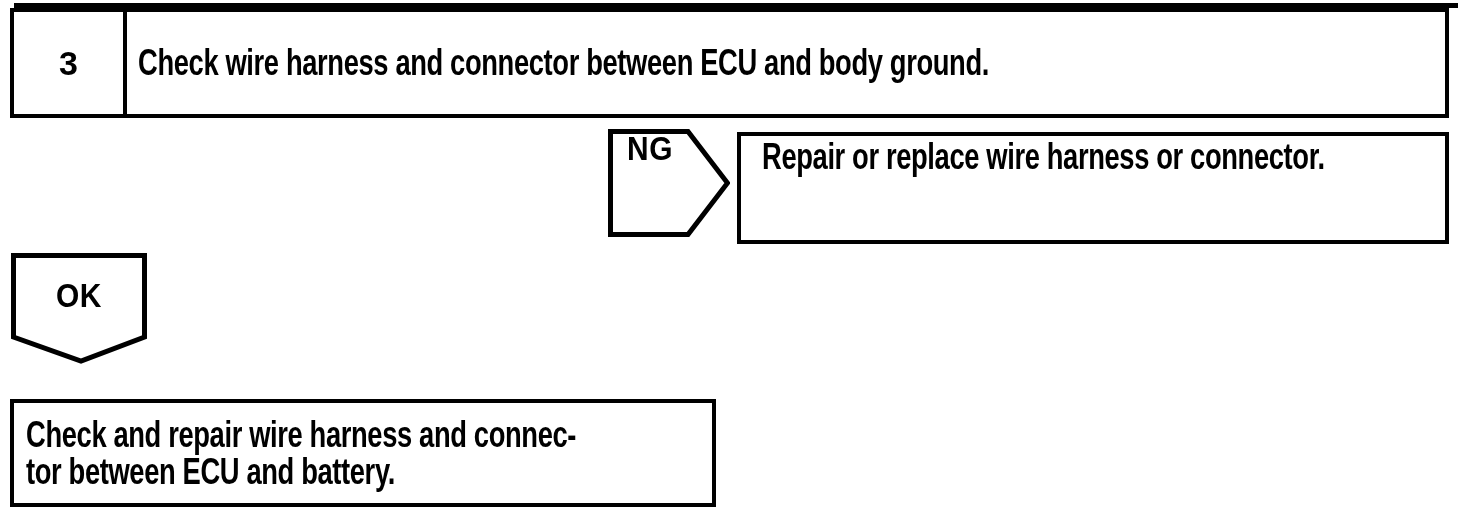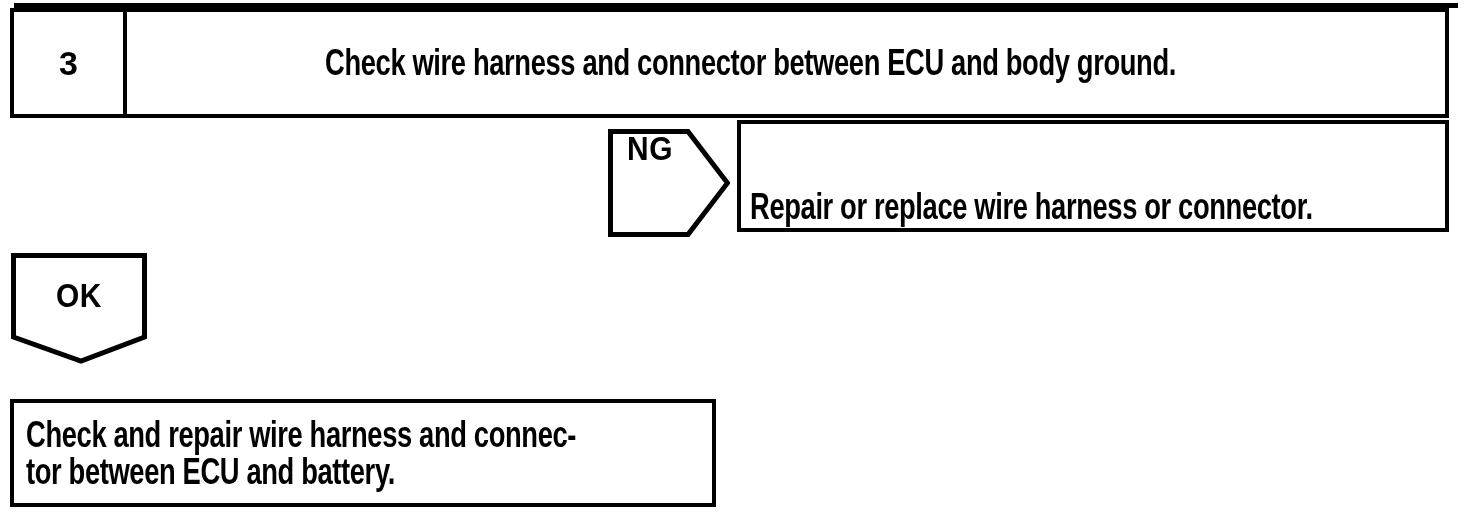--- a/index.html
+++ b/index.html
@@ -45,35 +45,34 @@
     display:flex;align-items:stretch;
   }
   .step-number-cell{
     width:113px;
     border-right:4px solid var(--ink);
     display:flex;align-items:center;justify-content:center;
     font-size:34px;
   }
   .step-text-cell{
     flex:1;display:flex;align-items:center;
-    padding-left:22px;
-    justify-content:flex-end;
+    padding-left:11px;
   }
   
   .ng-arrow{
     position:absolute;left:608px;top:129px;width:122px;height:108px;
   }
   .ng-arrow .label-wrap{
     position:absolute;left:0;top:0;width:84px;height:100%;
     display:flex;align-items:flex-start;justify-content:center;
   }
   .ng-action-box{
-    left:737px;top:120px;width:712px;height:112px;
-    display:flex;align-items:flex-end;
-    padding-left:9px;
+    left:737px;top:132px;width:712px;height:112px;
+    display:flex;align-items:flex-start;
+    padding-left:21px;
   }
   
   .ok-arrow{
     position:absolute;left:11px;top:253px;width:136px;height:112px;text-decoration:underline;
   }
   .ok-arrow .label-wrap{
     position:absolute;left:0;top:0;width:100%;height:84px;
     display:flex;align-items:center;justify-content:center;
   }
   .ok-action-box{

